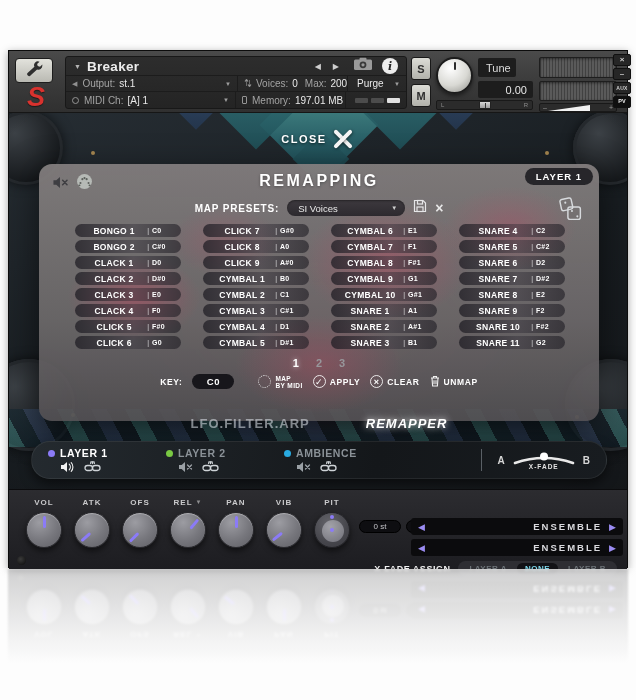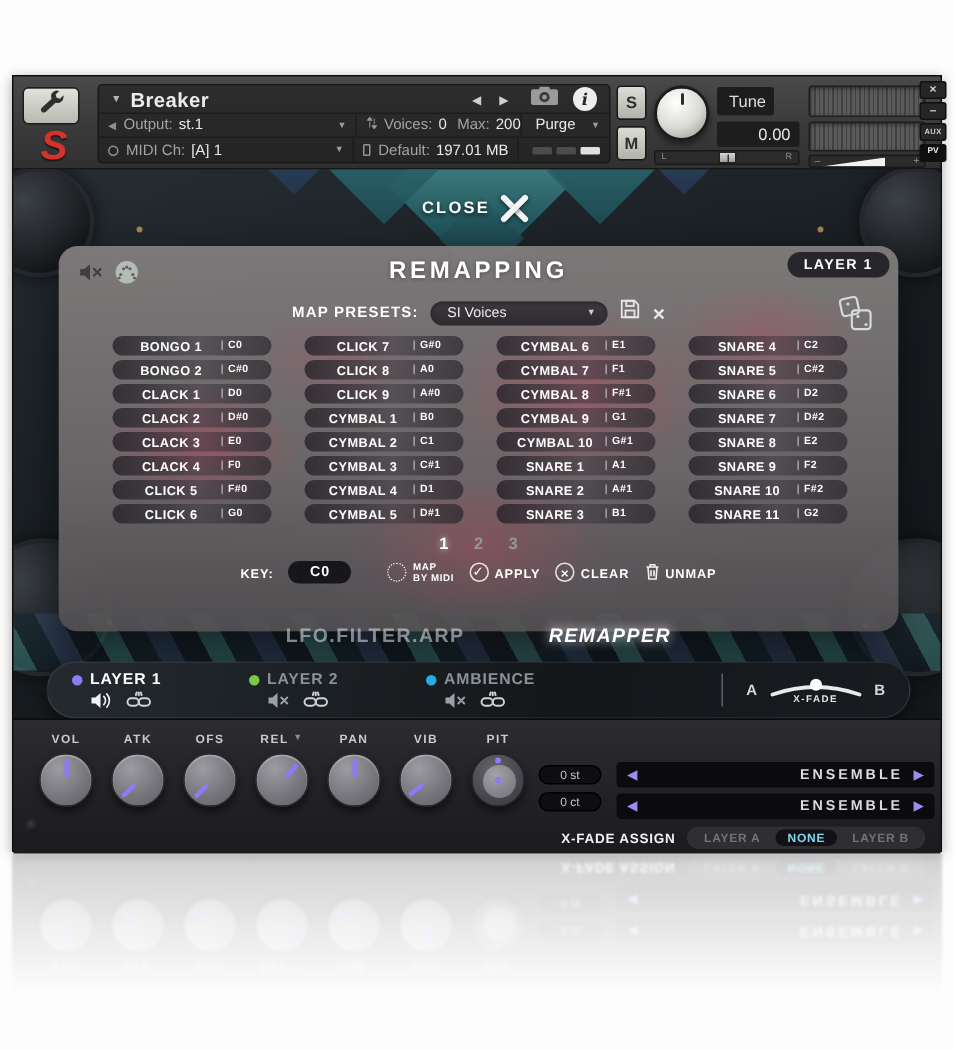--- a/index.html
+++ b/index.html
@@ -120,33 +120,33 @@
   .lgroup.active .llabel{color:#fff;}
   .licons{display:flex;gap:9px;margin-left:12px;align-items:center;}
   .lic{display:flex;align-items:center;}
   .xfade-wrap{margin-left:auto;display:flex;align-items:center;gap:7px;}
   .xdiv{width:1px;height:22px;background:#5a6066;margin-right:9px;}
   .xab{color:#d6d6d6;font-size:10px;font-weight:bold;}
   .xarc{display:flex;flex-direction:column;align-items:center;}
   .xfade-label{color:#e4e4e4;font-size:6.5px;font-weight:bold;letter-spacing:1px;margin-top:-3px;}
 
   
-  .bottom{position:absolute;left:0;top:366px;width:100%;height:90px;background:linear-gradient(#2c2c30,#202024 70%,#1b1b1f);border-top:1px solid #0b0b0d;z-index:2;}
+  .bottom{position:absolute;left:0;top:376px;width:100%;height:90px;background:linear-gradient(#2c2c30,#202024 70%,#1b1b1f);border-top:1px solid #0b0b0d;z-index:2;}
   .knob-row{position:absolute;left:16px;top:6px;display:flex;gap:10px;}
   .kcell{width:38px;display:flex;flex-direction:column;align-items:center;}
   .klabel{display:flex;align-items:center;gap:3px;height:12px;color:#c9c9cb;font-size:8px;font-weight:bold;letter-spacing:1px;}
   .kcaret{font-size:6px;color:#8e8e90;}
   .knob{position:relative;margin-top:4px;width:36px;height:36px;border-radius:50%;background:radial-gradient(circle at 36% 28%,#9c9ca2,#77777d 55%,#5e5e64);border:1px solid #2a2a2e;box-shadow:0 3px 6px rgba(0,0,0,.55),inset 0 1px 1px rgba(255,255,255,.35);}
   .kptr{position:absolute;left:calc(50% - 1.5px);top:3px;width:3px;height:12px;background:#8b7bf7;border-radius:2px;transform-origin:50% 15px;}
   .kpit{position:relative;margin-top:4px;width:36px;height:36px;border-radius:50%;background:radial-gradient(circle at 40% 30%,#64646a,#46464c 60%,#39393f);border:1px solid #222226;box-shadow:0 3px 6px rgba(0,0,0,.55);}
   .kpit-cap{position:absolute;left:7px;top:7px;width:22px;height:22px;border-radius:50%;background:radial-gradient(circle at 38% 30%,#a2a2a8,#707078);}
   .kpit-dot{position:absolute;width:4px;height:4px;border-radius:50%;background:#8b7bf7;}
   .kpit-dot.top{left:calc(50% - 2px);top:2px;}
   .kpit-dot.mid{left:calc(50% - 2px);top:calc(50% - 2px);}
-  .stct{position:absolute;left:350px;top:30px;display:flex;flex-direction:column;gap:5px;}
+  .stct{position:absolute;left:350px;top:30px;display:flex;flex-direction:row;gap:5px;}
   .stct-box{width:42px;height:13px;background:#0e0e11;border:1px solid #000;border-radius:7px;color:#c4c4c8;font-size:8px;display:flex;align-items:center;justify-content:center;}
   .selwrap{position:absolute;left:402px;top:28px;width:212px;}
   .selector{height:17px;background:#0b0b0d;border-radius:3px;display:flex;align-items:center;margin-bottom:4px;}
   .sel-arrow{color:#9b8cf2;font-size:9px;padding:0 7px;cursor:pointer;}
   .sel-label{flex:1;text-align:right;color:#dadade;font-size:9.5px;font-weight:bold;letter-spacing:2px;cursor:pointer;}
   .xassign{position:absolute;right:10px;top:71px;display:flex;align-items:center;gap:8px;}
   .xa-label{color:#f2f2f2;font-size:9px;font-weight:bold;letter-spacing:.5px;}
   .xa-group{background:#2e2e33;border-radius:9px;padding:2px 3px;display:flex;gap:2px;}
   .xa-opt{font-size:8px;font-weight:bold;letter-spacing:.5px;color:#6e7479;padding:1px 8px;cursor:pointer;}
   .xa-opt.active{background:#121216;color:#7fd9ec;border-radius:7px;}
@@ -215,21 +215,21 @@
         </div>
         <div class="ib-row">
           <div class="ib-cell c1">
             <span class="mini-ring"></span>
             <span class="lab">MIDI Ch:</span>
             <span class="val">[A] 1</span>
             <span class="tiny-caret">▼</span>
           </div>
           <div class="ib-cell c2">
             <span class="mini-box"></span>
-            <span class="lab">Default:</span>
+            <span class="lab">Memory:</span>
             <span class="val">197.01 MB</span>
           </div>
           <div class="ib-cell c3 leds">
             <span class="led"></span>
             <span class="led"></span>
             <span class="led on"></span>
           </div>
         </div>
       </div>
 

